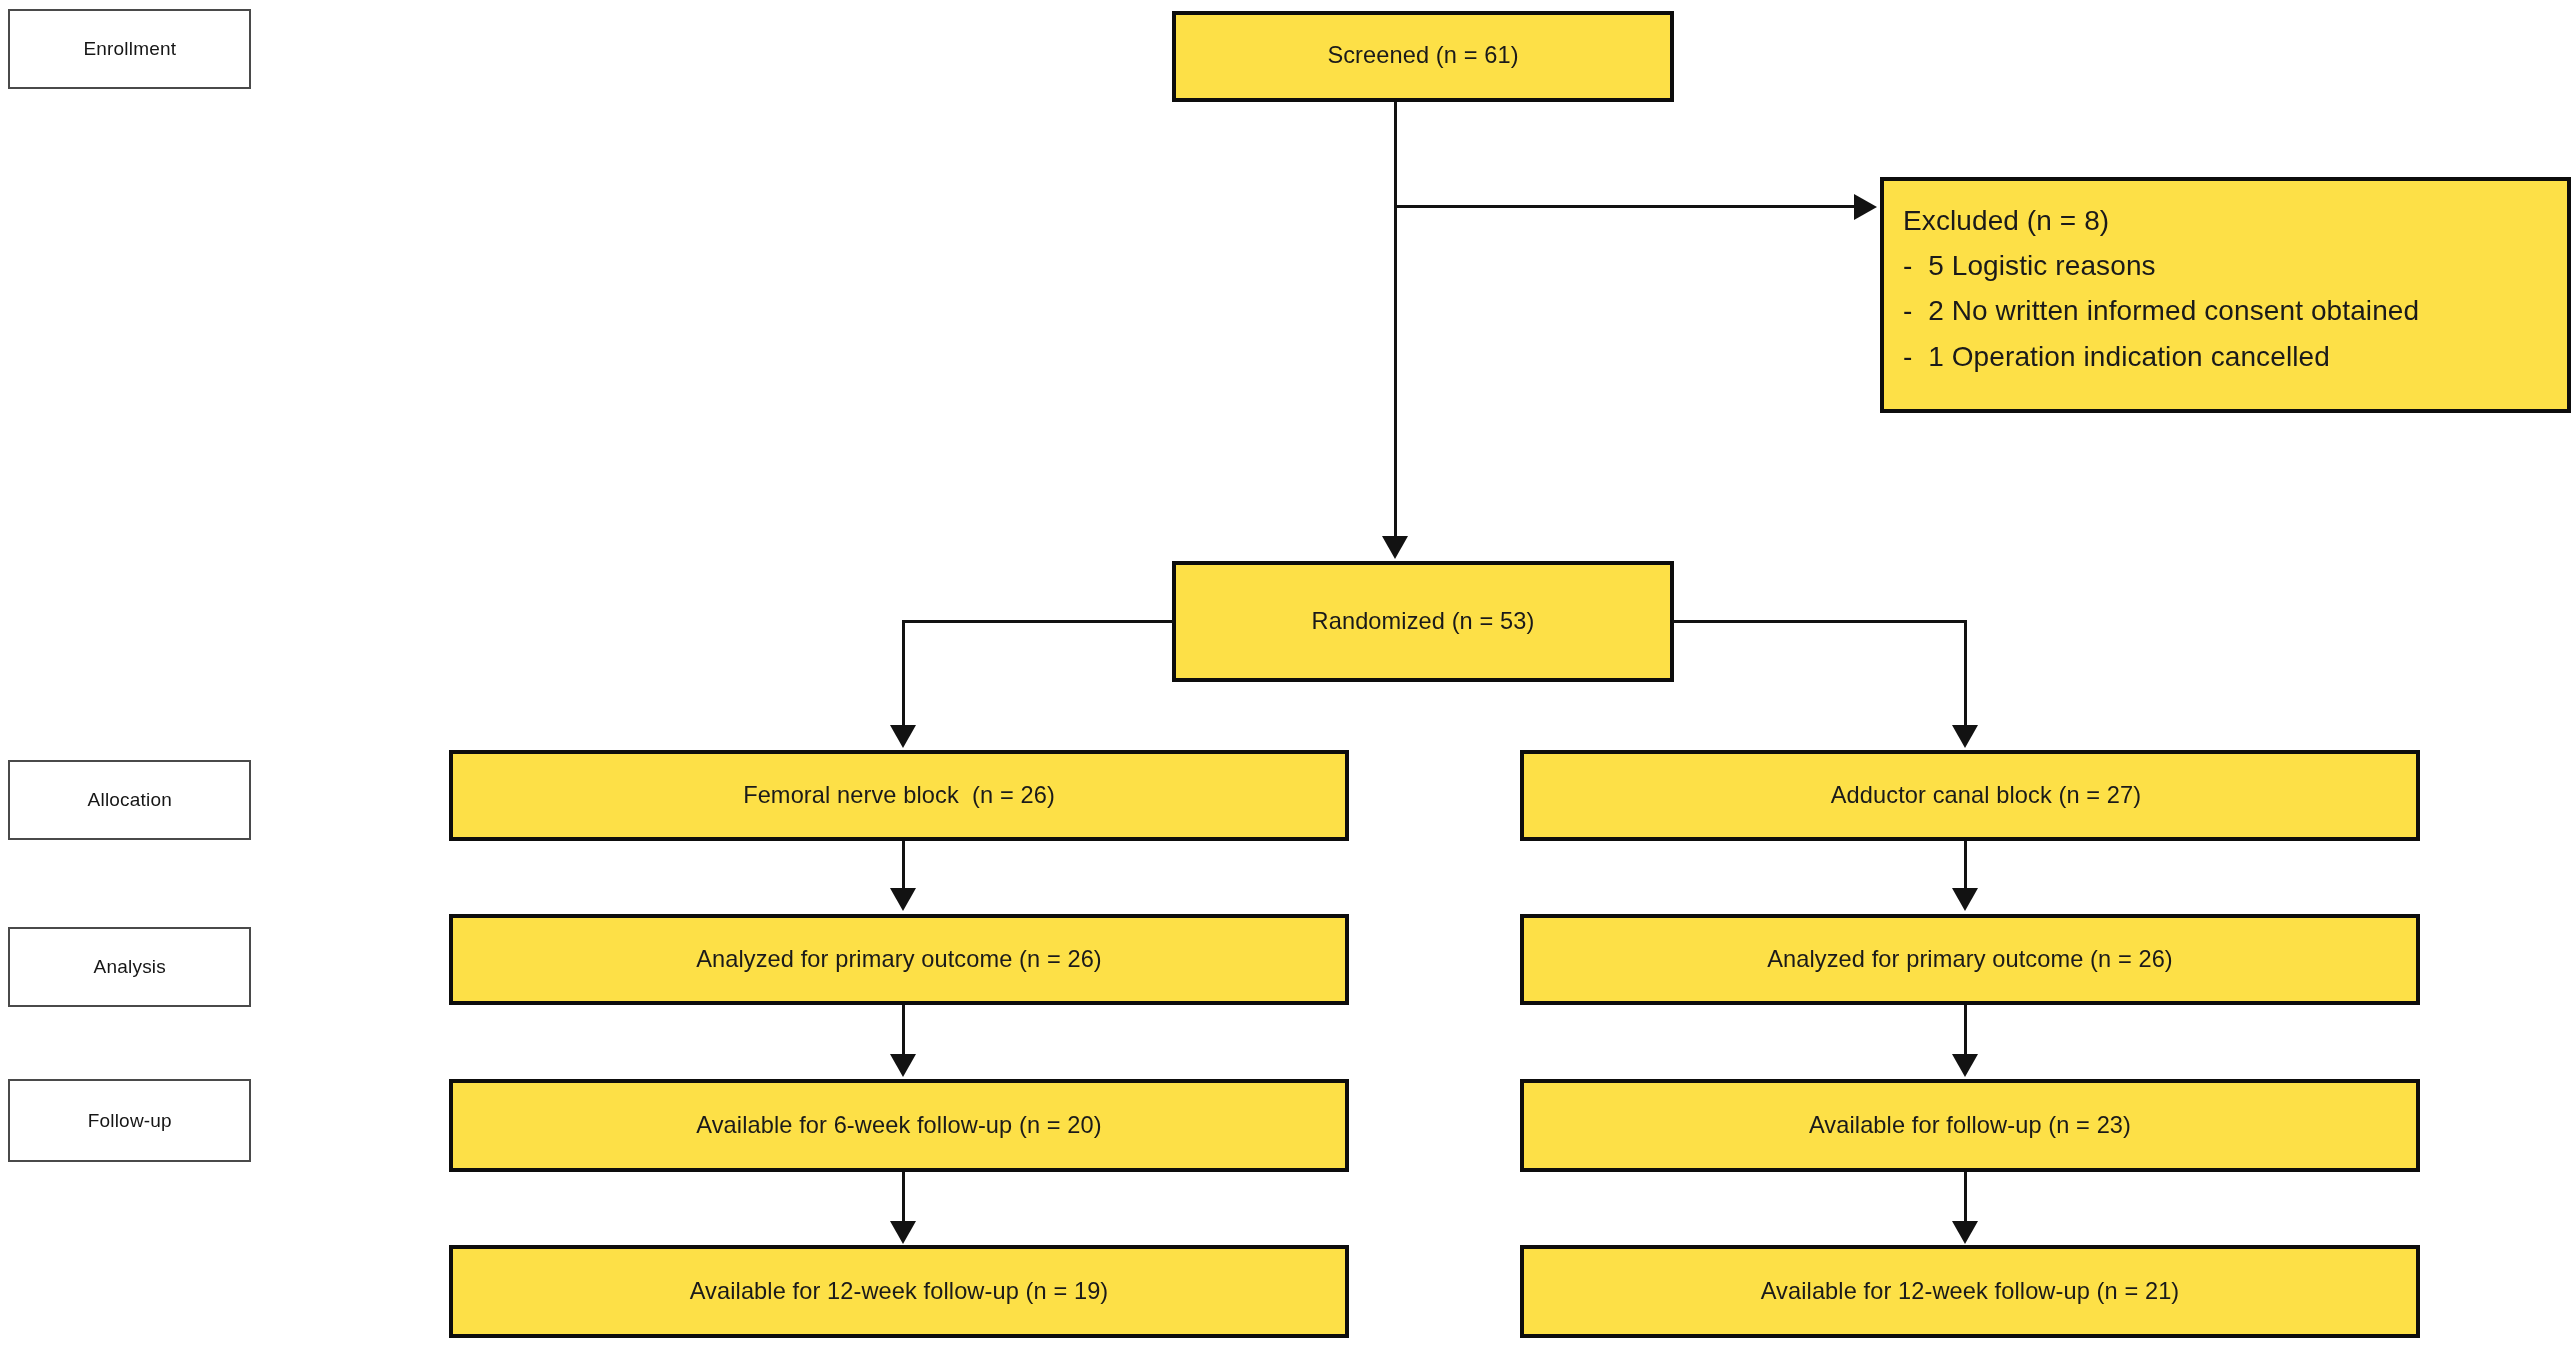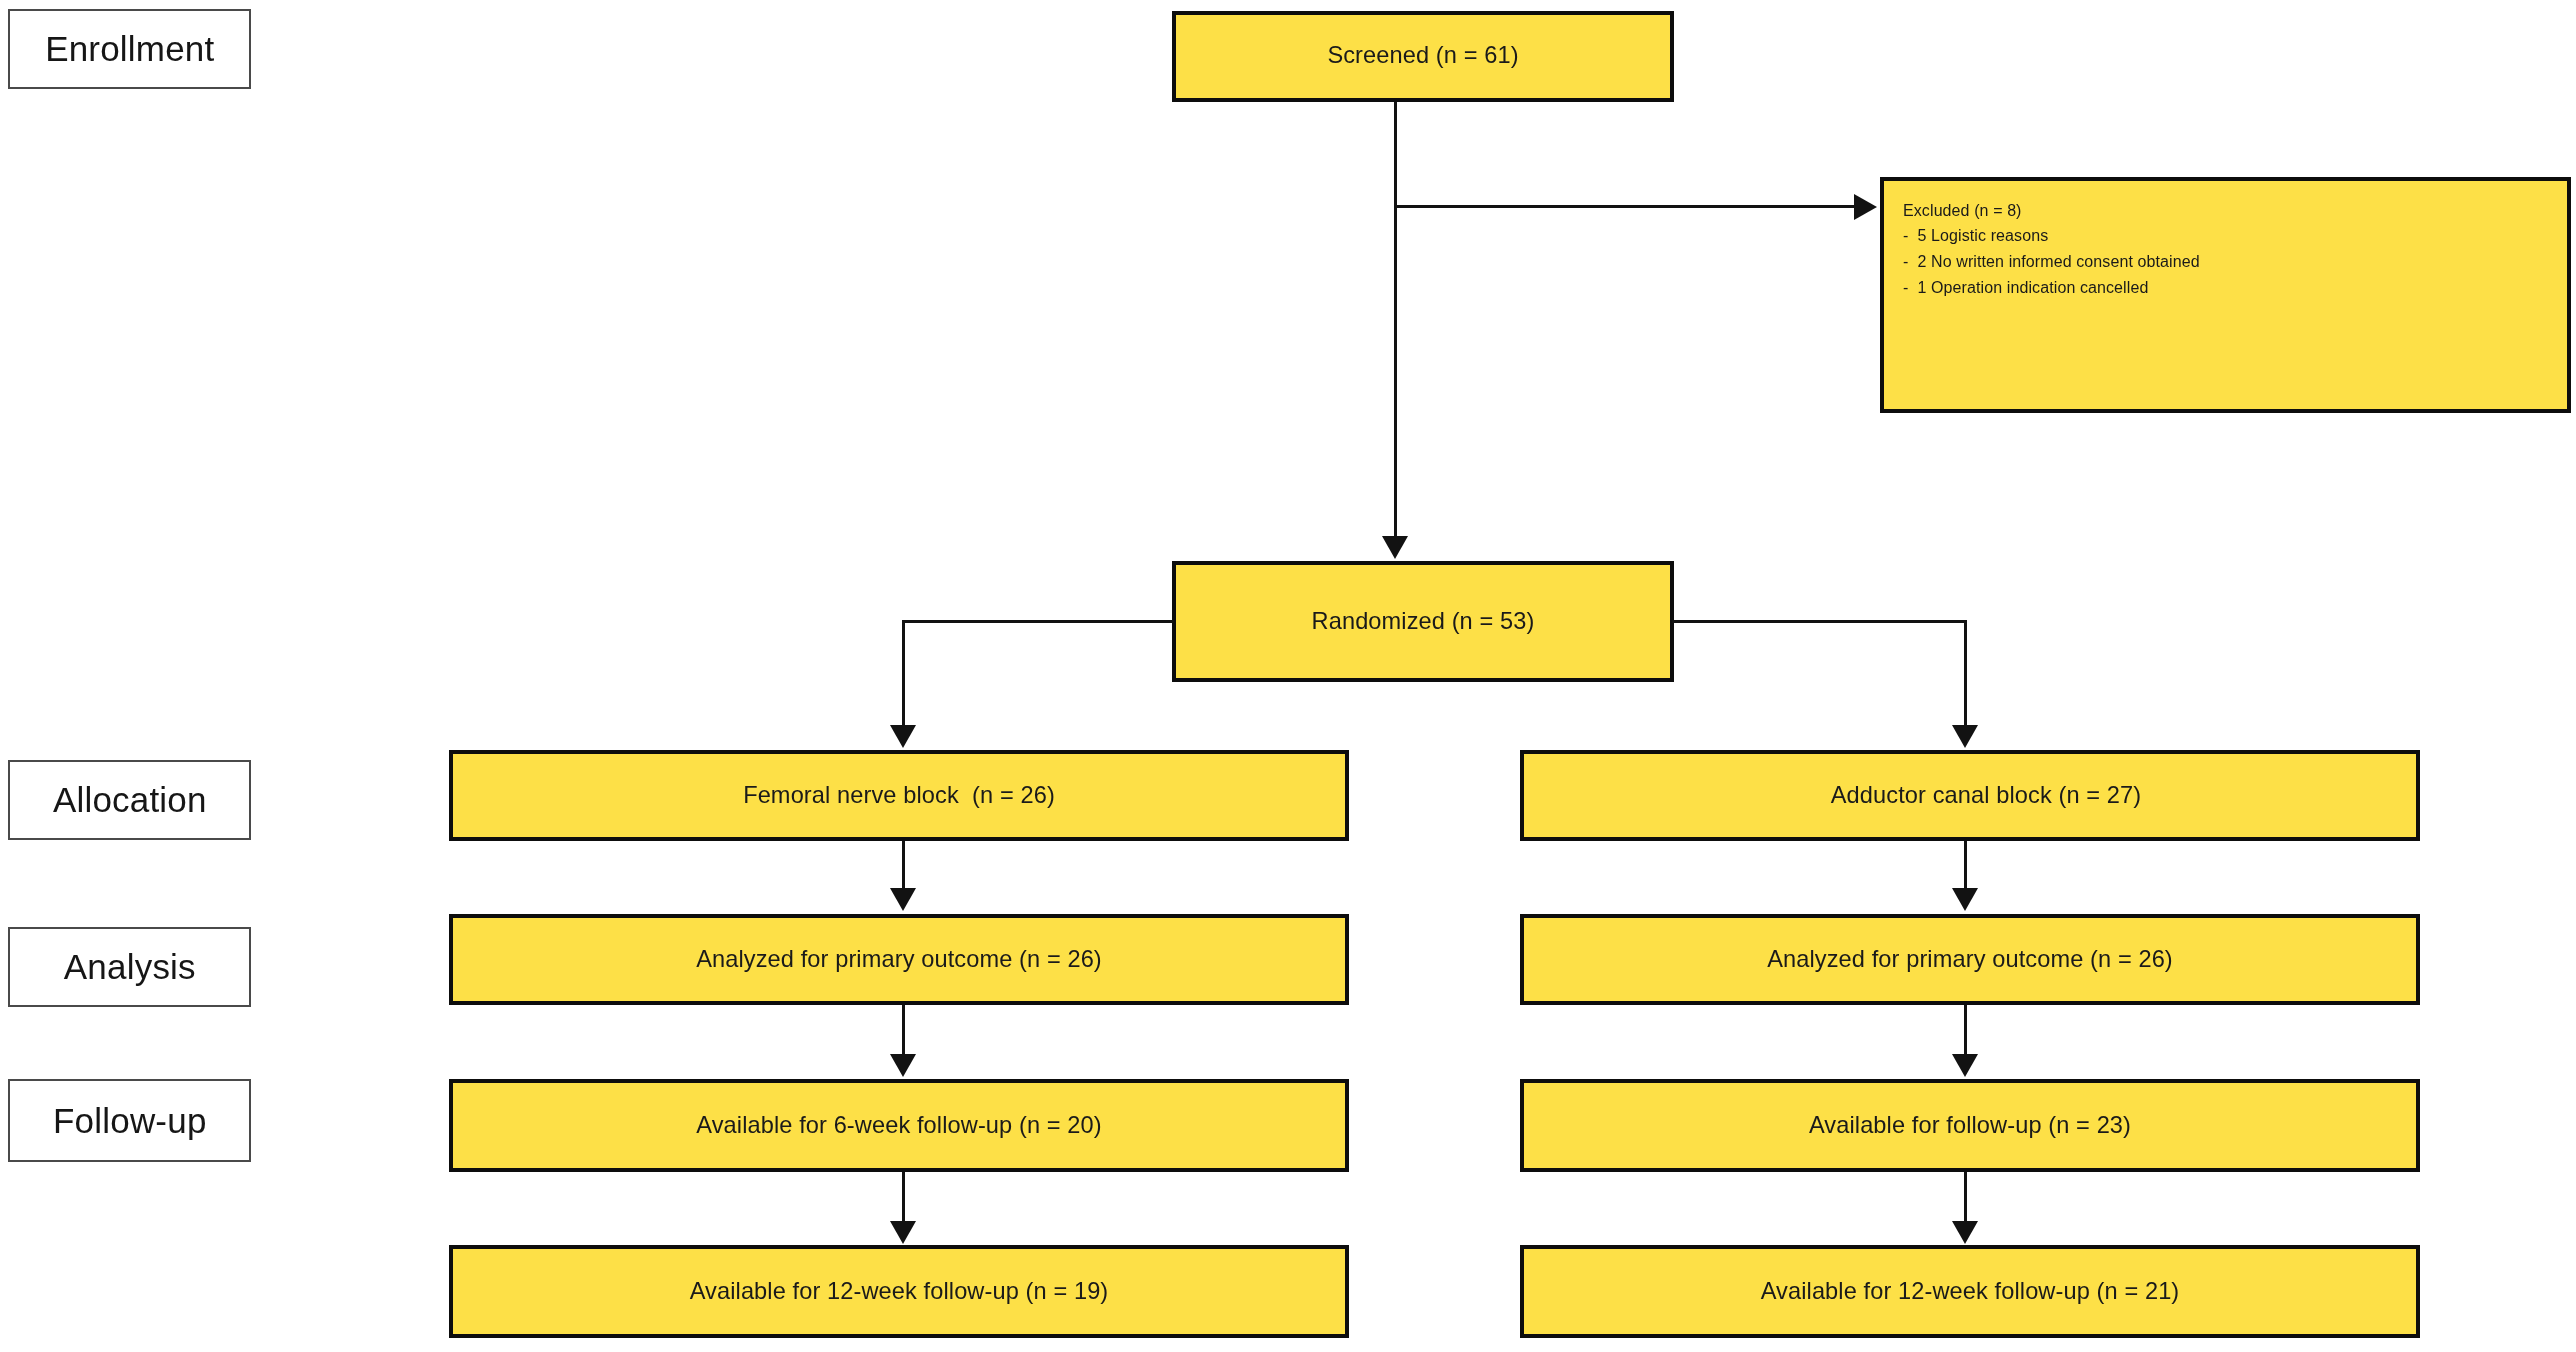--- a/index.html
+++ b/index.html
@@ -38,36 +38,36 @@
 
   
   .flowbox.leftalign {
     display: block;
     text-align: left;
     padding: 16.5px 0 0 19px;
   }
   .flowbox.leftalign .label {
     display: block;
     white-space: pre;
-    font-size: 16px;
+    font-size: 28px;
     line-height: 1.62;
   }
 
   
   .stagebox {
     position: absolute;
     box-sizing: border-box;
     background: #ffffff;
     border: 2.4px solid #4a4a4a;
     display: flex;
     align-items: center;
     justify-content: center;
   }
   .stagebox .label {
-    font-size: 35px;
+    font-size: 19px;
     color: #161616;
     letter-spacing: 0.2px;
   }
 
   
   .vline {
     position: absolute;
     background: #121212;
     width: 3px;
   }

